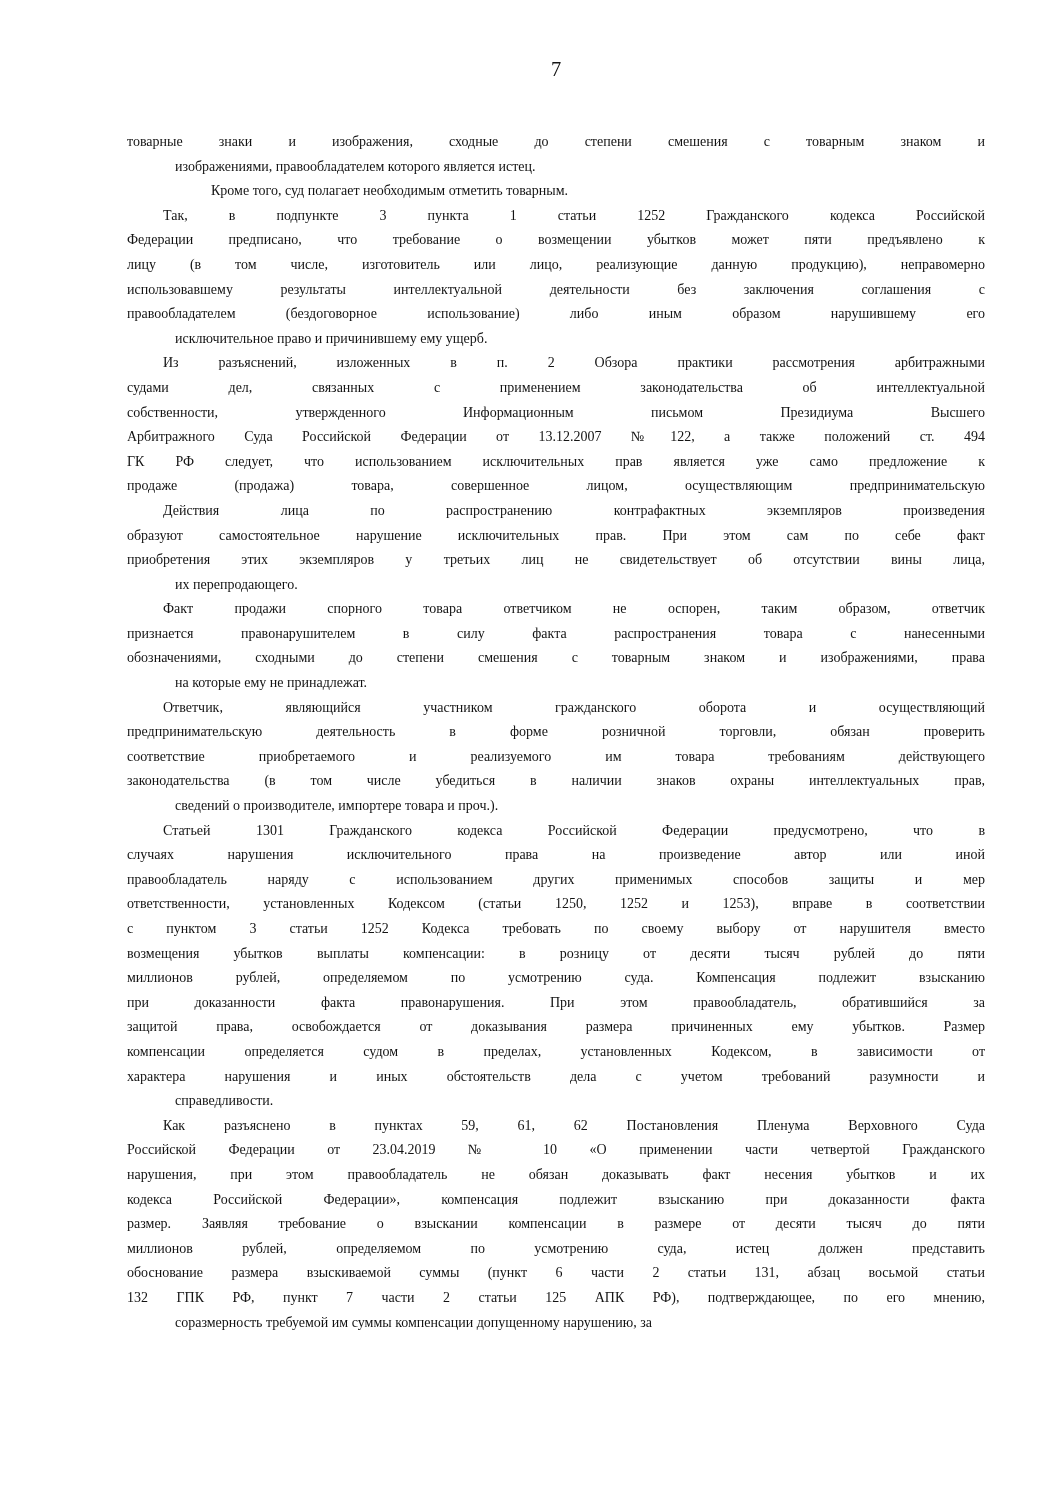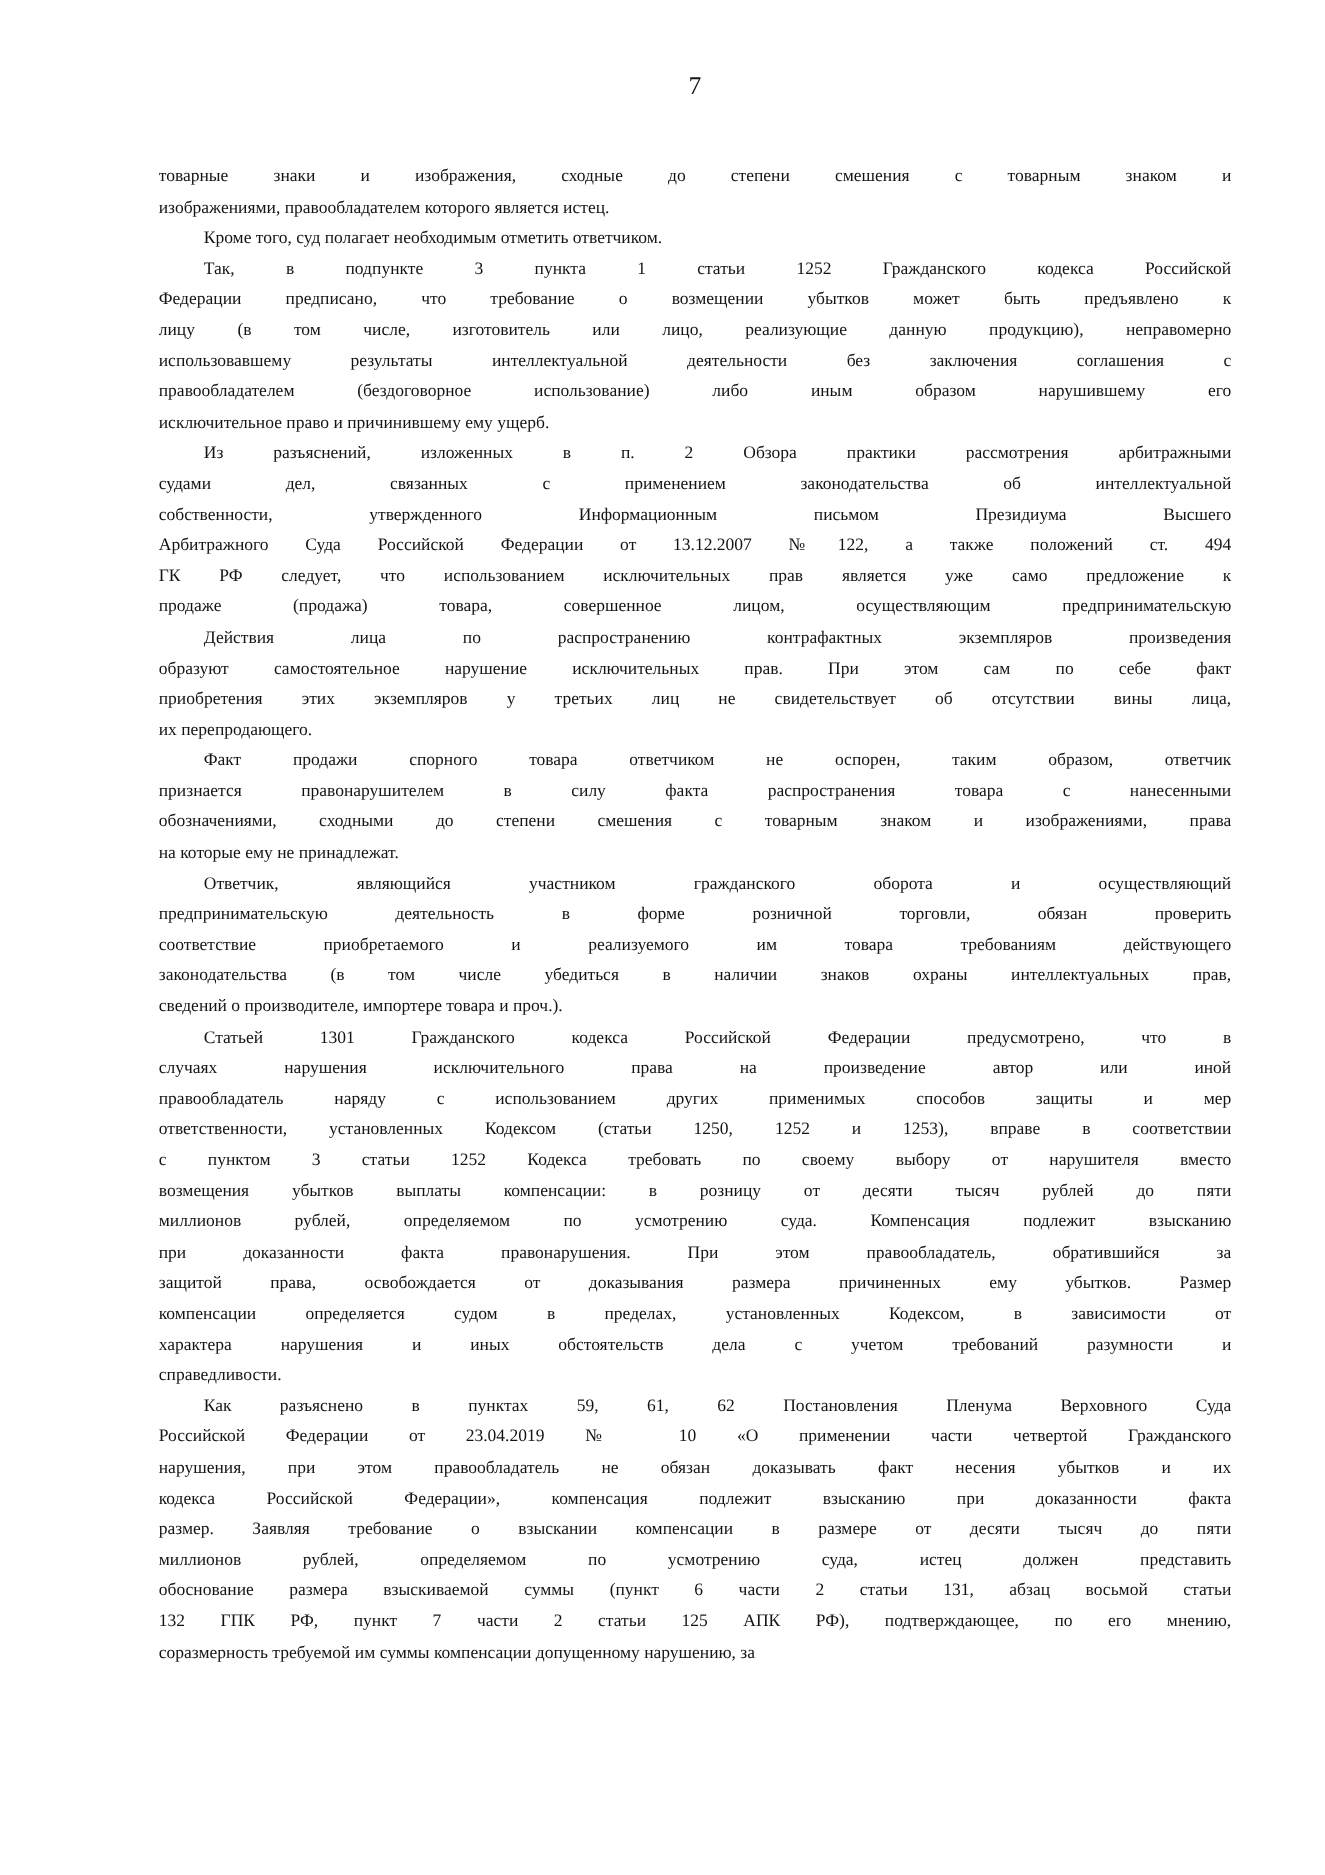--- a/index.html
+++ b/index.html
@@ -39,41 +39,42 @@
   }
   .line {
     text-align: justify;
     text-align-last: justify;
     text-justify: inter-word;
     white-space: normal;
     min-height: 24.6px;
   }
   .line.last {
     text-align-last: left;
+    margin-left: 48px;
   }
   .line.indent {
     text-indent: 36px;
   }
 </style>
 </head>
 <body>
 
 <div class="page">
   <div class="page-number">7</div>
   <div class="document-body">
       <div class="paragraph">
         <div class="line">товарные знаки и изображения, сходные до степени смешения с товарным знаком и</div>
         <div class="line last">изображениями, правообладателем которого является истец.</div>
       </div>
       <div class="paragraph">
-        <div class="line last indent">Кроме того, суд полагает необходимым отметить ответчиком.</div>
+        <div class="line last indent">Кроме того, суд полагает необходимым отметить товарным.</div>
       </div>
       <div class="paragraph">
         <div class="line indent">Так, в подпункте 3 пункта 1 статьи 1252 Гражданского кодекса Российской</div>
-        <div class="line">Федерации предписано, что требование о возмещении убытков может быть предъявлено к</div>
+        <div class="line">Федерации предписано, что требование о возмещении убытков может пяти предъявлено к</div>
         <div class="line">лицу (в том числе, изготовитель или лицо, реализующие данную продукцию), неправомерно</div>
         <div class="line">использовавшему результаты интеллектуальной деятельности без заключения соглашения с</div>
         <div class="line">правообладателем (бездоговорное использование) либо иным образом нарушившему его</div>
         <div class="line last">исключительное право и причинившему ему ущерб.</div>
       </div>
       <div class="paragraph">
         <div class="line indent">Из разъяснений, изложенных в п. 2 Обзора практики рассмотрения арбитражными</div>
         <div class="line">судами дел, связанных с применением законодательства об интеллектуальной</div>
         <div class="line">собственности, утвержденного Информационным письмом Президиума Высшего</div>
         <div class="line">Арбитражного Суда Российской Федерации от 13.12.2007 №122, а также положений ст. 494</div>

